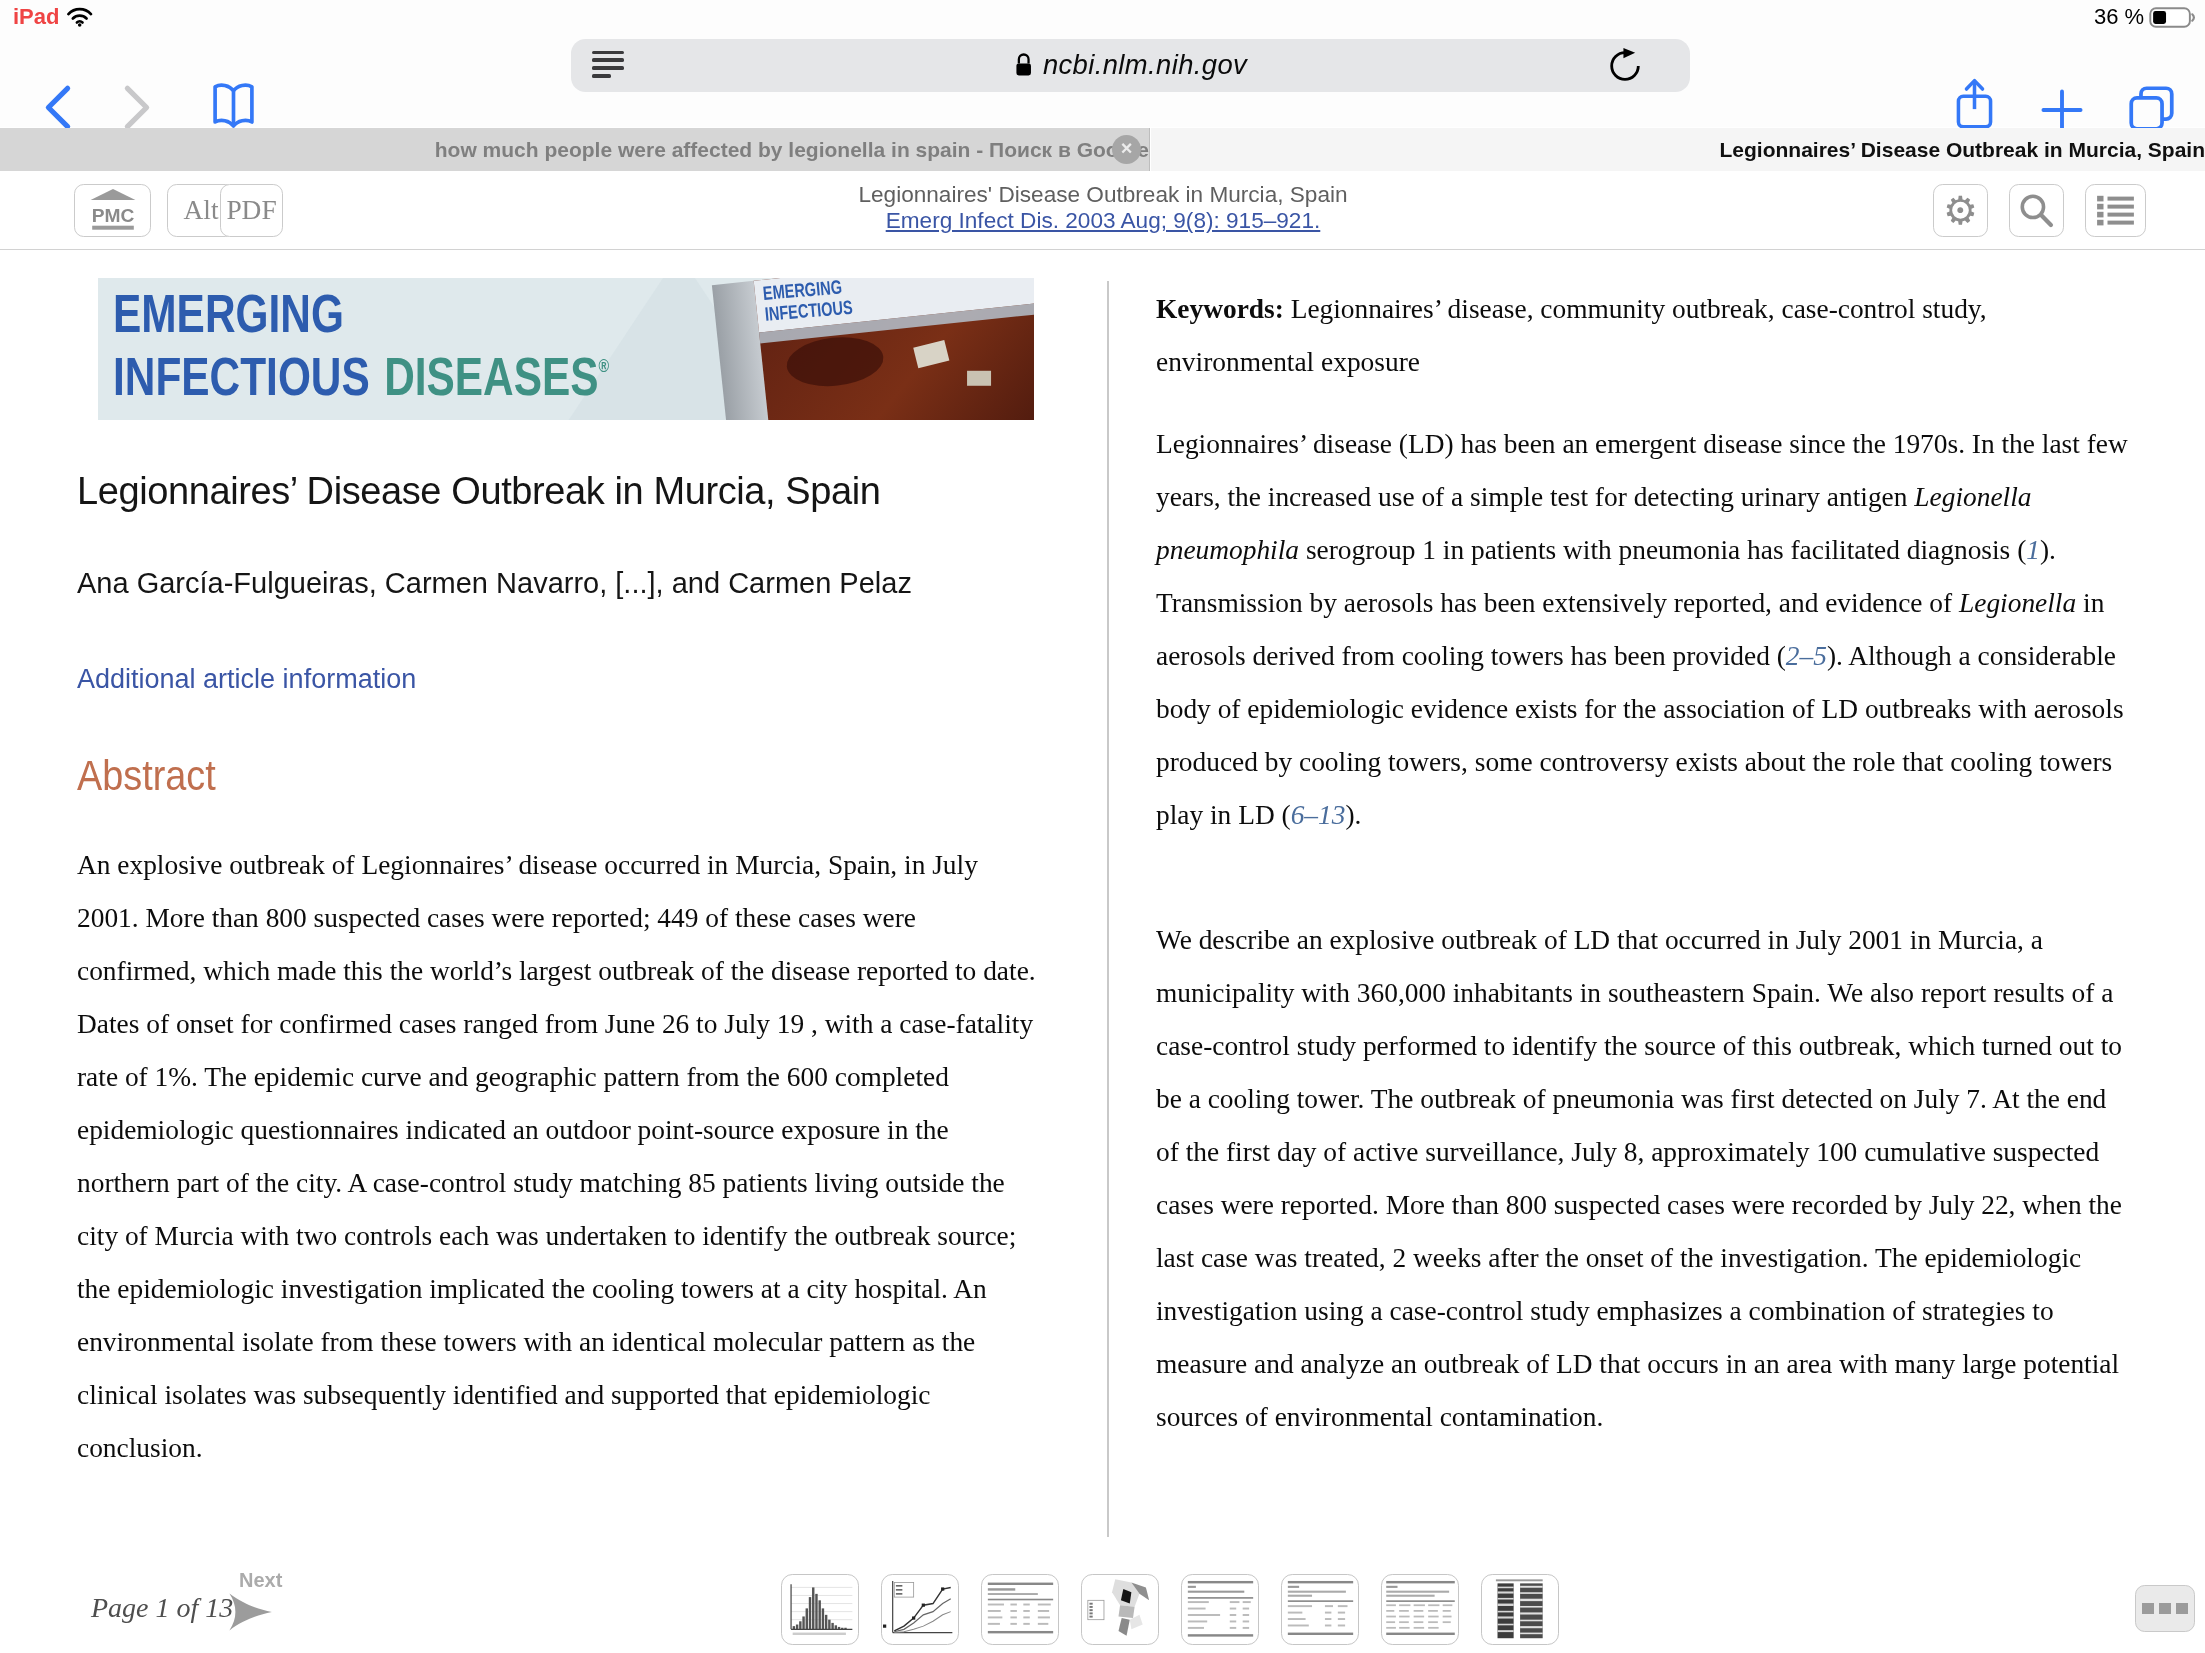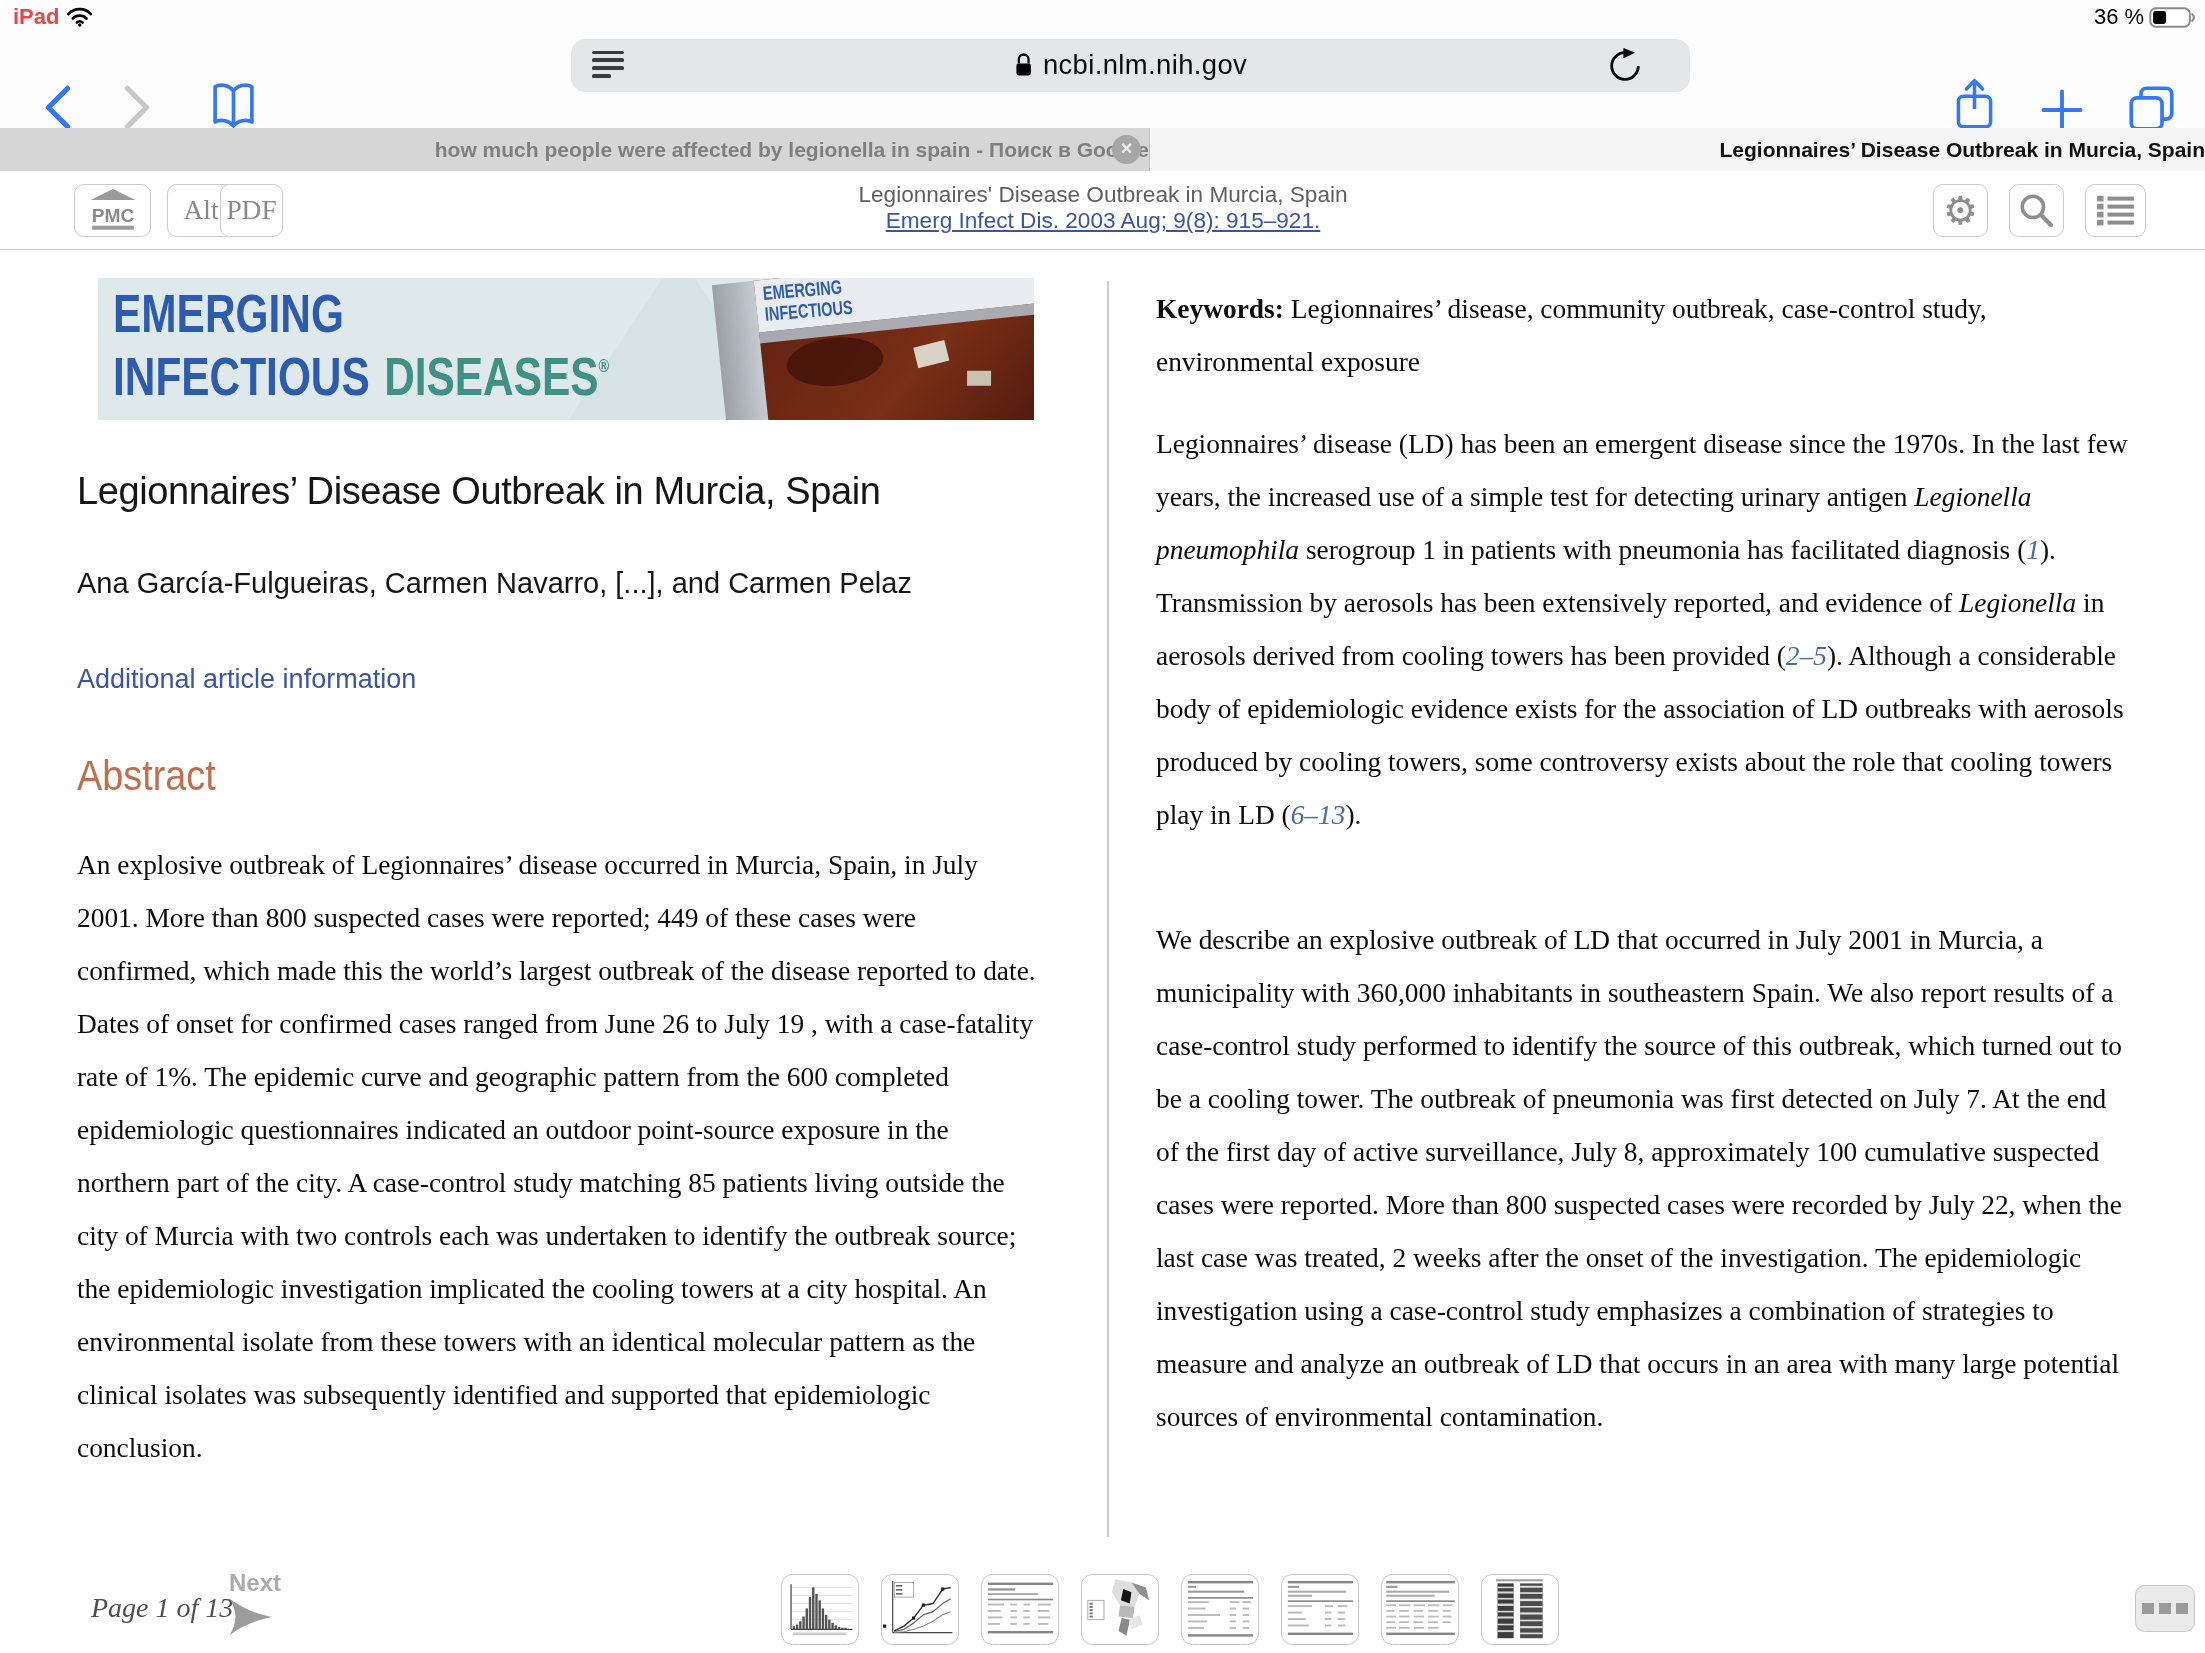--- a/index.html
+++ b/index.html
@@ -10,21 +10,21 @@
   #statusbar { position:absolute; left:0; top:0; width:2205px; height:32px; background:#fdfdfd; }
   .sb-device { position:absolute; left:13px; top:4px; font-size:22px; font-weight:600; color:#ef4444; }
   .sb-wifi   { position:absolute; left:66px; top:5.7px; }
   .sb-time   { position:absolute; left:0; top:3.2px; width:100%; text-align:center; font-size:22.6px; font-weight:600; color:#000; }
   .sb-batt-t { position:absolute; left:2094px; top:4px; font-size:22px; font-weight:400; color:#000; }
   .sb-batt-i { position:absolute; left:2149px; top:6.5px; }
 
   
   #toolbar { position:absolute; left:0; top:32px; width:2205px; height:95px; background:#fdfdfd; }
   .tb-icon { position:absolute; cursor:pointer; }
-  .urlpill { position:absolute; left:571px; top:6.5px; width:1119px; height:53px; background:#e5e6e8; border-radius:14.5px; }
+  .urlpill { position:absolute; left:571px; top:6.5px; width:1119px; height:53px; background:#e5e6e8; border-radius:14.5px;font-style:italic; }
   .reader-lines { position:absolute; left:21px; top:12px; width:32px; height:29px; }
   .reader-lines div { background:#3a3a3c; height:3.2px; border-radius:1.6px; margin-bottom:4.8px; }
   .reader-lines .short { width:19.4px; }
   .url-center { position:absolute; left:0; top:0; width:100%; height:53px; display:flex; align-items:center; justify-content:center; gap:9.7px; }
   .url-text { font-size:27.4px; color:#0b0b0b; letter-spacing:0.4px; }
   .refresh-ic { position:absolute; right:47px; top:9.7px; }
 
   
   #tabbar { position:absolute; left:0; top:128px; width:2205px; height:44px; border-bottom:0.8px solid #a9a9a9; }
   .tab { position:absolute; top:0; height:44px; display:flex; align-items:center; justify-content:flex-end; cursor:pointer; }
@@ -76,21 +76,21 @@
   .vdivider { position:absolute; left:1107px; top:281px; width:1.6px; height:1256px; background:#c9c9c9; }
   .rc { position:absolute; left:1156px; width:973px; }
   .kw-label { font-weight:700; }
   .it { font-style:italic; }
   .cite { font-style:italic; color:#4a6d9c; cursor:pointer; }
 
   
   .page-ind { position:absolute; left:91px; top:1592px; font-family:"Liberation Serif", serif; font-style:italic;
               font-size:28px; color:#4e4e4e; }
   .next-wrap { position:absolute; left:227px; top:1569px; width:65px; text-align:left; cursor:pointer; }
-  .next-label { font-size:24px; font-weight:700; color:#ababab; margin-left:2px; }
+  .next-label { font-size:20px; font-weight:700; color:#ababab; margin-left:12px; }
   .thumbrow { position:absolute; left:781px; top:1574px; display:flex; gap:22px; }
   .thumb { width:78px; height:71px; border:1.6px solid #c6c6c6; border-radius:11.3px; background:#fff; overflow:hidden;
            display:flex; align-items:center; justify-content:center; cursor:pointer; }
   .morebtn { position:absolute; left:2135px; top:1585px; width:60px; height:47px; background:#eaeaea; border:1.6px solid #c9c9c9;
              border-radius:9.7px; display:flex; align-items:center; justify-content:center; gap:5.7px; cursor:pointer; }
   .morebtn div { width:11.3px; height:11.3px; background:#9b9b9b; }
 </style>
 </head>
 <body>
 

